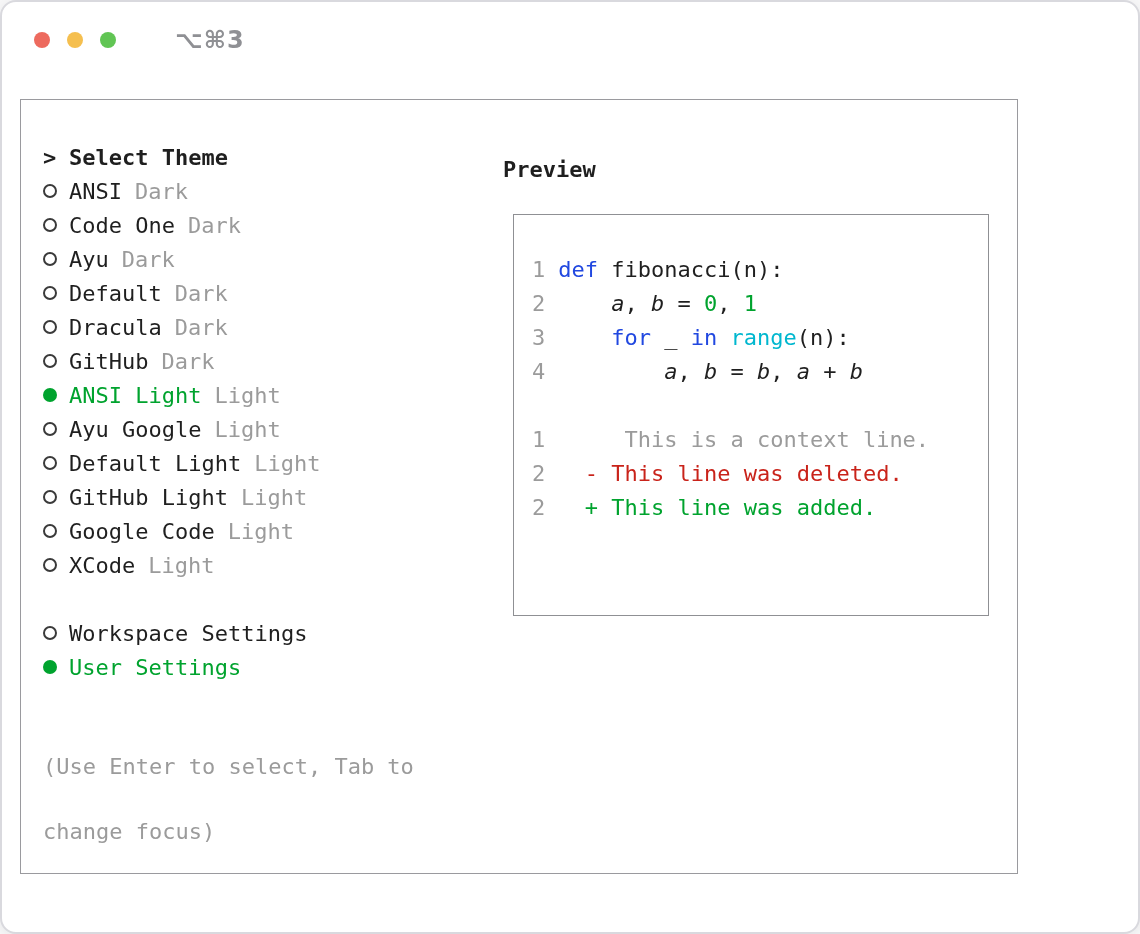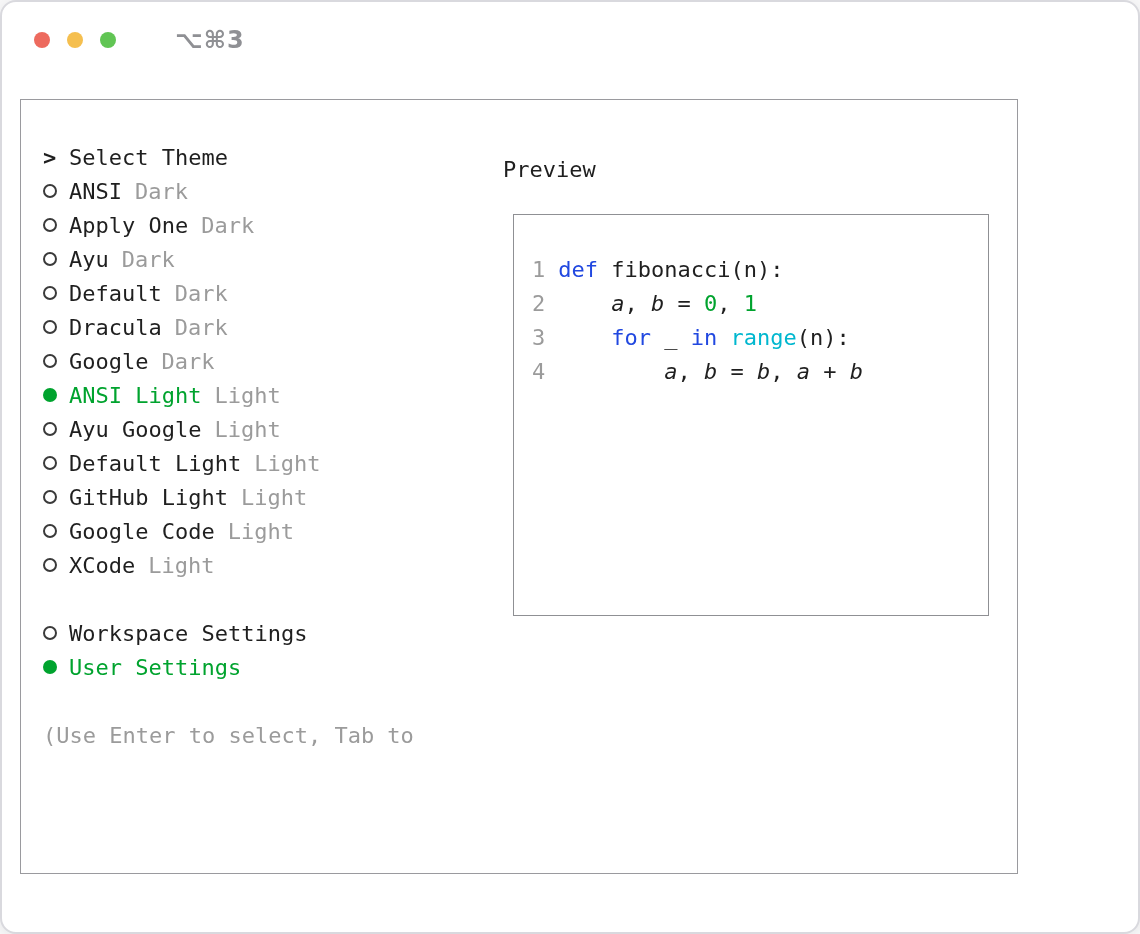--- a/index.html
+++ b/index.html
@@ -29,28 +29,28 @@
   
   .panel {
     position:absolute; left:18px; top:97px; width:998px; height:775px;
     border:1.5px solid var(--border); background:#fff;
   }
   .left-col  { position:absolute; left:22px; top:40px; font-size:22px; color:var(--text); }
   .right-col { position:absolute; left:482px; top:52px; font-size:22px; color:var(--text); }
 
   .line { height:34px; display:flex; align-items:center; white-space:pre; }
   .spacer { height:34px; }
-  .header .title { font-weight:400; color:var(--text); }
+  .header .title { font-weight:700; color:var(--text); }
   .marker { display:inline-flex; width:26px; align-items:center; font-weight:700; flex:none; }
   .dot { width:14px; height:14px; border-radius:50%; border:2px solid #3a3a3a; }
   .dot.on { border:none; background:var(--green); }
   .item .name { color:var(--text); }
   .item.selected .name { color:var(--green); }
   .variant { color:var(--muted); margin-left:13px; }
-  .hint-line { color:var(--muted); }
+  .hint-line { color:var(--muted);margin-top:31px; }
 
   
   .preview-box {
     margin-left:10px; margin-top:28px; width:476px; height:402px;
     border:1.5px solid #8f9094; background:#fff;
     padding:38px 0 16px 18px;
   }
   .cline { height:34px; line-height:34px; white-space:pre; font-size:22px; color:var(--text); }
   .lnum  { color:var(--muted); margin-right:13px; }
   .tk-p  { color:var(--text); }
@@ -77,57 +77,63 @@
   <div class="panel">
 
     <div class="left-col">
       <div class="line header">
         <span class="marker">&gt;</span>
         <span class="title">Select Theme</span>
       </div>
 
       <div id="theme-list">
           <div class="line item"><span class="marker"><span class="dot"></span></span><span class="name">ANSI</span><span class="variant">Dark</span></div>
-          <div class="line item"><span class="marker"><span class="dot"></span></span><span class="name">Apply One</span><span class="variant">Dark</span></div>
+          <div class="line item"><span class="marker"><span class="dot"></span></span><span class="name">Code One</span><span class="variant">Dark</span></div>
           <div class="line item"><span class="marker"><span class="dot"></span></span><span class="name">Ayu</span><span class="variant">Dark</span></div>
           <div class="line item"><span class="marker"><span class="dot"></span></span><span class="name">Default</span><span class="variant">Dark</span></div>
           <div class="line item"><span class="marker"><span class="dot"></span></span><span class="name">Dracula</span><span class="variant">Dark</span></div>
-          <div class="line item"><span class="marker"><span class="dot"></span></span><span class="name">Google</span><span class="variant">Dark</span></div>
+          <div class="line item"><span class="marker"><span class="dot"></span></span><span class="name">GitHub</span><span class="variant">Dark</span></div>
           <div class="line item selected"><span class="marker"><span class="dot on"></span></span><span class="name">ANSI Light</span><span class="variant">Light</span></div>
           <div class="line item"><span class="marker"><span class="dot"></span></span><span class="name">Ayu Google</span><span class="variant">Light</span></div>
           <div class="line item"><span class="marker"><span class="dot"></span></span><span class="name">Default Light</span><span class="variant">Light</span></div>
           <div class="line item"><span class="marker"><span class="dot"></span></span><span class="name">GitHub Light</span><span class="variant">Light</span></div>
           <div class="line item"><span class="marker"><span class="dot"></span></span><span class="name">Google Code</span><span class="variant">Light</span></div>
           <div class="line item"><span class="marker"><span class="dot"></span></span><span class="name">XCode</span><span class="variant">Light</span></div>
         </div>
 
       <div class="line spacer"></div>
 
 
       <div id="apply-list">
           <div class="line item"><span class="marker"><span class="dot"></span></span><span class="name">Workspace Settings</span></div>
           <div class="line item selected"><span class="marker"><span class="dot on"></span></span><span class="name">User Settings</span></div>
         </div>
 
       <div class="line spacer"></div>
 
       <div id="hint">
           <div class="line hint-line">(Use Enter to select, Tab to</div>
+          <div class="line hint-line">change focus)</div>
         </div>
     </div>
 
     <div class="right-col">
       <div class="line header">
         <span class="title">Preview</span>
       </div>
       <div class="preview-box">
         <div id="code">
             <div class="cline"><span class="lnum">1</span><span class="ctext"><span class="tk-kw">def</span><span class="tk-p"> fibonacci(n):</span></span></div>
             <div class="cline"><span class="lnum">2</span><span class="ctext"><span class="tk-p">    </span><span class="tk-v">a</span><span class="tk-p">, </span><span class="tk-v">b</span><span class="tk-p"> = </span><span class="tk-n">0</span><span class="tk-p">, </span><span class="tk-n">1</span></span></div>
             <div class="cline"><span class="lnum">3</span><span class="ctext"><span class="tk-p">    </span><span class="tk-kw">for</span><span class="tk-p"> _ </span><span class="tk-kw">in</span><span class="tk-p"> </span><span class="tk-fn">range</span><span class="tk-p">(n):</span></span></div>
             <div class="cline"><span class="lnum">4</span><span class="ctext"><span class="tk-p">        </span><span class="tk-v">a</span><span class="tk-p">, </span><span class="tk-v">b</span><span class="tk-p"> = </span><span class="tk-v">b</span><span class="tk-p">, </span><span class="tk-v">a</span><span class="tk-p"> + </span><span class="tk-v">b</span></span></div>
           </div>
         <div class="spacer"></div>
+        <div id="diff">
+            <div class="cline diff-context"><span class="lnum">1</span><span class="ctext">     This is a context line.</span></div>
+            <div class="cline diff-deleted"><span class="lnum">2</span><span class="ctext">  - This line was deleted.</span></div>
+            <div class="cline diff-added"><span class="lnum">2</span><span class="ctext">  + This line was added.</span></div>
+          </div>
       </div>
     </div>
 
   </div>
 </div>
 
 </body></html>

